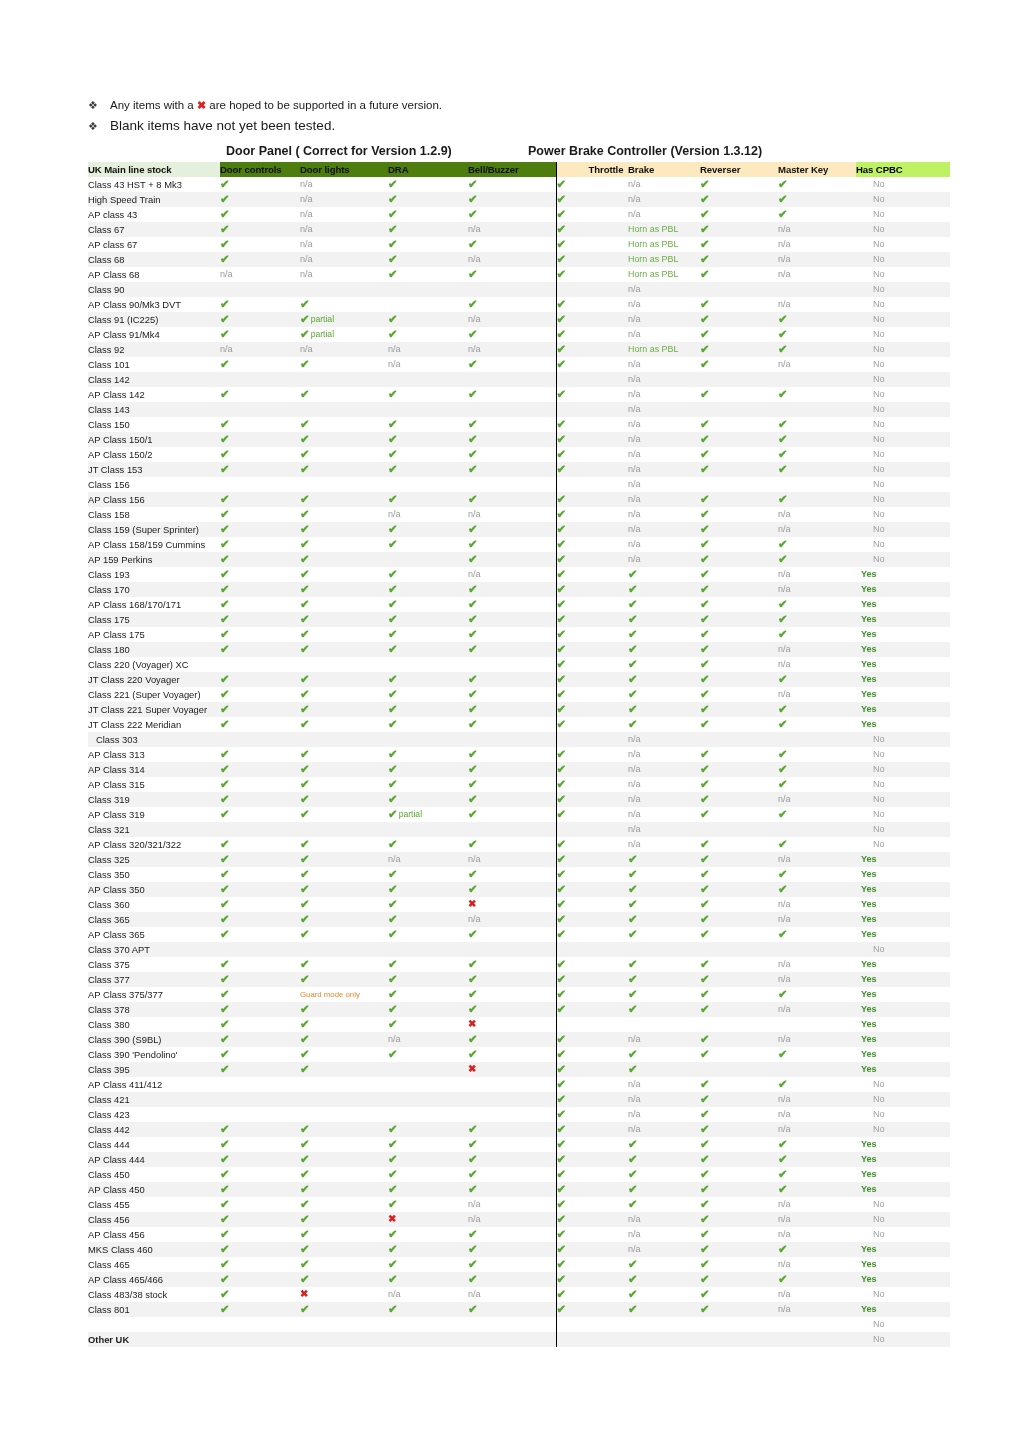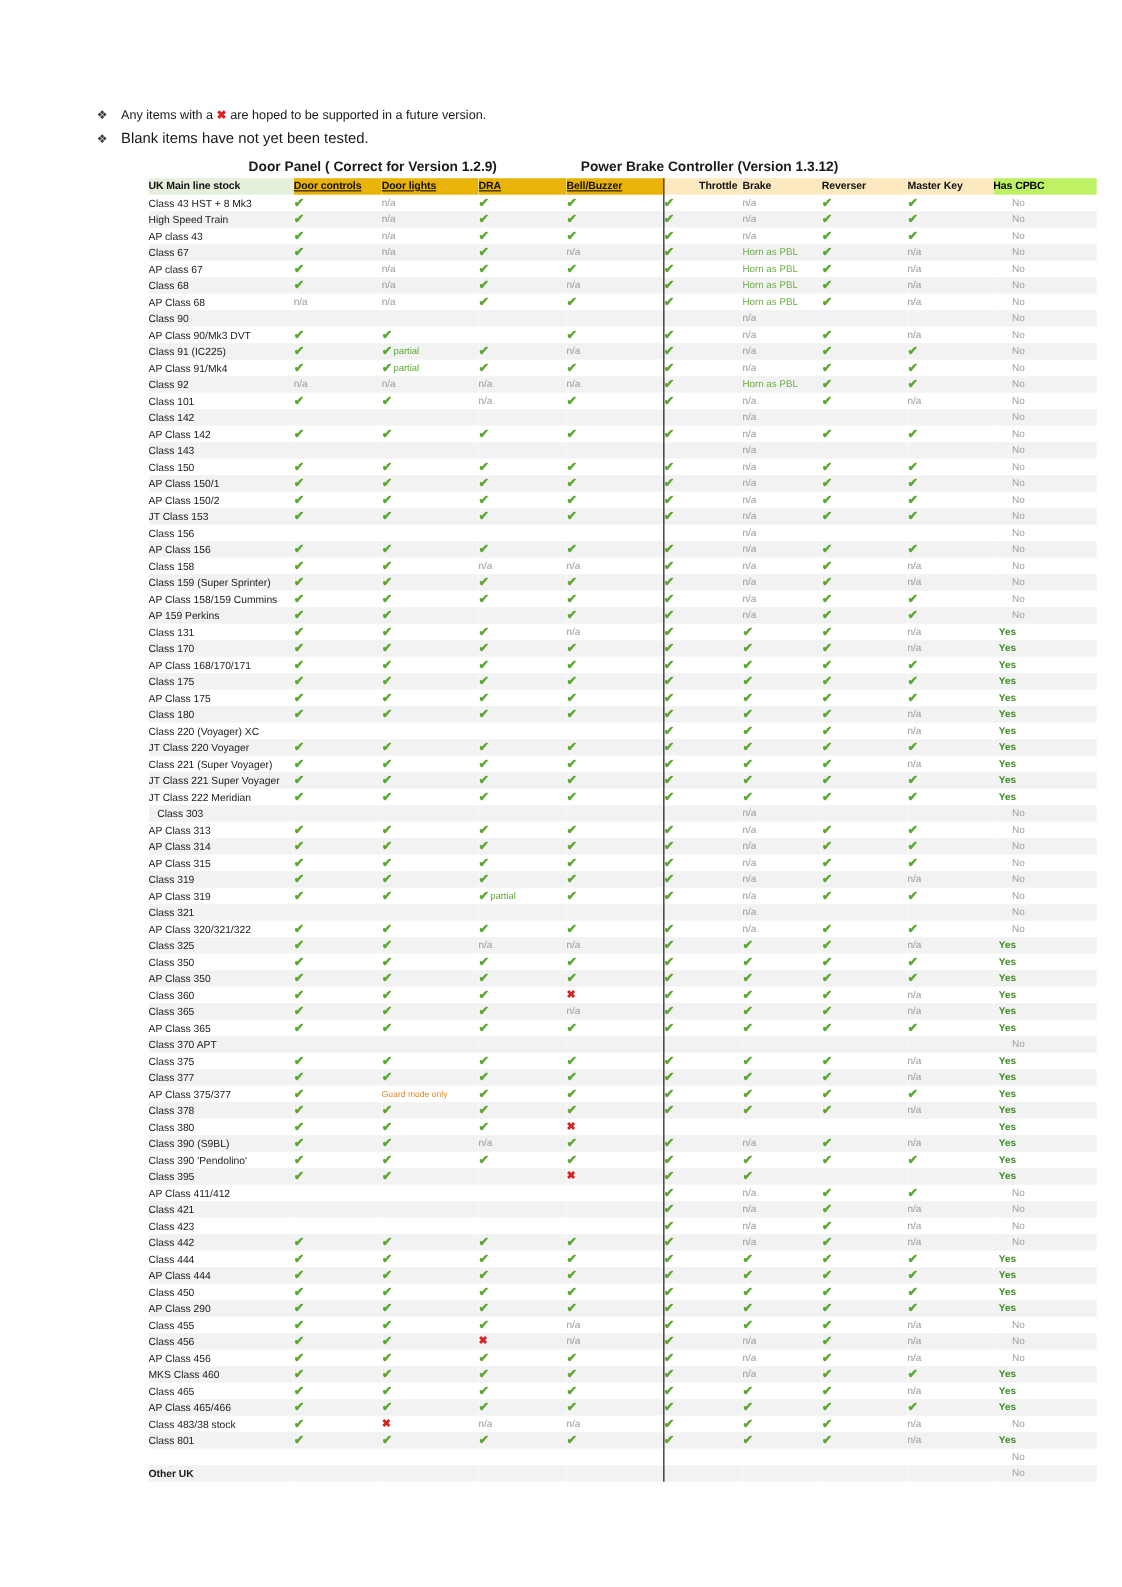--- a/index.html
+++ b/index.html
@@ -78,21 +78,20 @@
 
   
   table.compat {
     position: absolute;
     left: 88px;
     top: 162px;
     width: 830px;
     border-collapse: collapse;
     table-layout: fixed;
     font-size: 9.3px;
-    margin-left: 47px;
   }
   table.compat td, table.compat th {
     padding: 0;
     margin: 0;
     height: 15px;
     line-height: 15px;
     vertical-align: middle;
     overflow: hidden;
     white-space: nowrap;
   }
@@ -113,23 +112,22 @@
     color: #111111;
     height: 16px;
     line-height: 16px;
     letter-spacing: -0.1px;
   }
   th.h-name {
     background: #e4efdc;
     padding-left: 3px;
   }
   th.h-dp {
-    background: #eab308;
+    background: #4d7c0f;
     padding-left: 3px;
-    text-decoration: underline;
   }
   th.h-pbc {
     background: #fde9c0;
     padding-left: 3px;
   }
   th.h-pbc.firstpbc {
     border-left: 1.4px solid #000000;
     padding-left: 32px;
   }
   th.h-cpbc {
@@ -549,21 +547,21 @@
           <td class="cell"><span class="tick">✔</span></td>
           <td class="cell"><span class="blank">&nbsp;</span></td>
           <td class="cell"><span class="tick">✔</span></td>
           <td class="cell firstpbc"><span class="tick">✔</span></td>
           <td class="cell"><span class="na">n/a</span></td>
           <td class="cell"><span class="tick">✔</span></td>
           <td class="cell"><span class="tick">✔</span></td>
           <td class="cell cpbc"><span class="no">No</span></td>
         </tr>
         <tr class="odd">
-          <td class="name">Class 131</td>
+          <td class="name">Class 193</td>
           <td class="cell"><span class="tick">✔</span></td>
           <td class="cell"><span class="tick">✔</span></td>
           <td class="cell"><span class="tick">✔</span></td>
           <td class="cell"><span class="na">n/a</span></td>
           <td class="cell firstpbc"><span class="tick">✔</span></td>
           <td class="cell"><span class="tick">✔</span></td>
           <td class="cell"><span class="tick">✔</span></td>
           <td class="cell"><span class="na">n/a</span></td>
           <td class="cell cpbc"><span class="yes">Yes</span></td>
         </tr>
@@ -1041,21 +1039,21 @@
           <td class="cell"><span class="tick">✔</span></td>
           <td class="cell"><span class="tick">✔</span></td>
           <td class="cell"><span class="tick">✔</span></td>
           <td class="cell firstpbc"><span class="tick">✔</span></td>
           <td class="cell"><span class="tick">✔</span></td>
           <td class="cell"><span class="tick">✔</span></td>
           <td class="cell"><span class="tick">✔</span></td>
           <td class="cell cpbc"><span class="yes">Yes</span></td>
         </tr>
         <tr class="even">
-          <td class="name">AP Class 290</td>
+          <td class="name">AP Class 450</td>
           <td class="cell"><span class="tick">✔</span></td>
           <td class="cell"><span class="tick">✔</span></td>
           <td class="cell"><span class="tick">✔</span></td>
           <td class="cell"><span class="tick">✔</span></td>
           <td class="cell firstpbc"><span class="tick">✔</span></td>
           <td class="cell"><span class="tick">✔</span></td>
           <td class="cell"><span class="tick">✔</span></td>
           <td class="cell"><span class="tick">✔</span></td>
           <td class="cell cpbc"><span class="yes">Yes</span></td>
         </tr>

